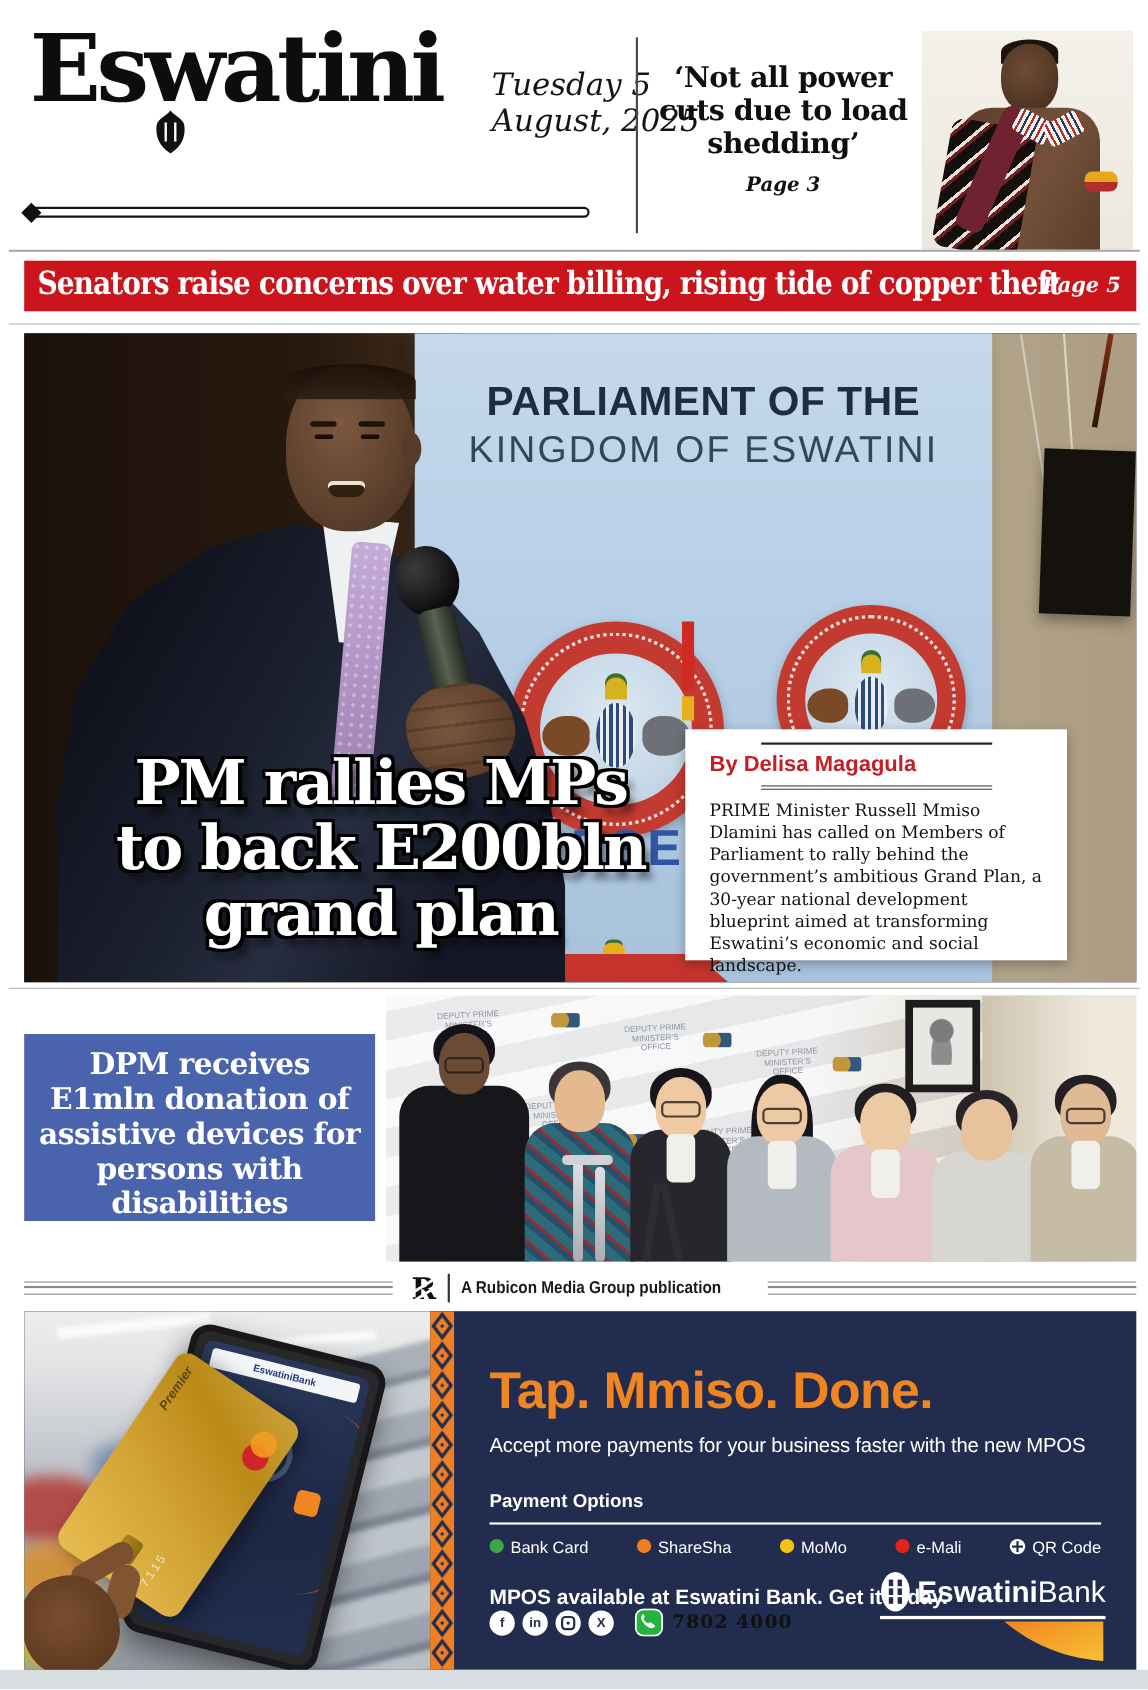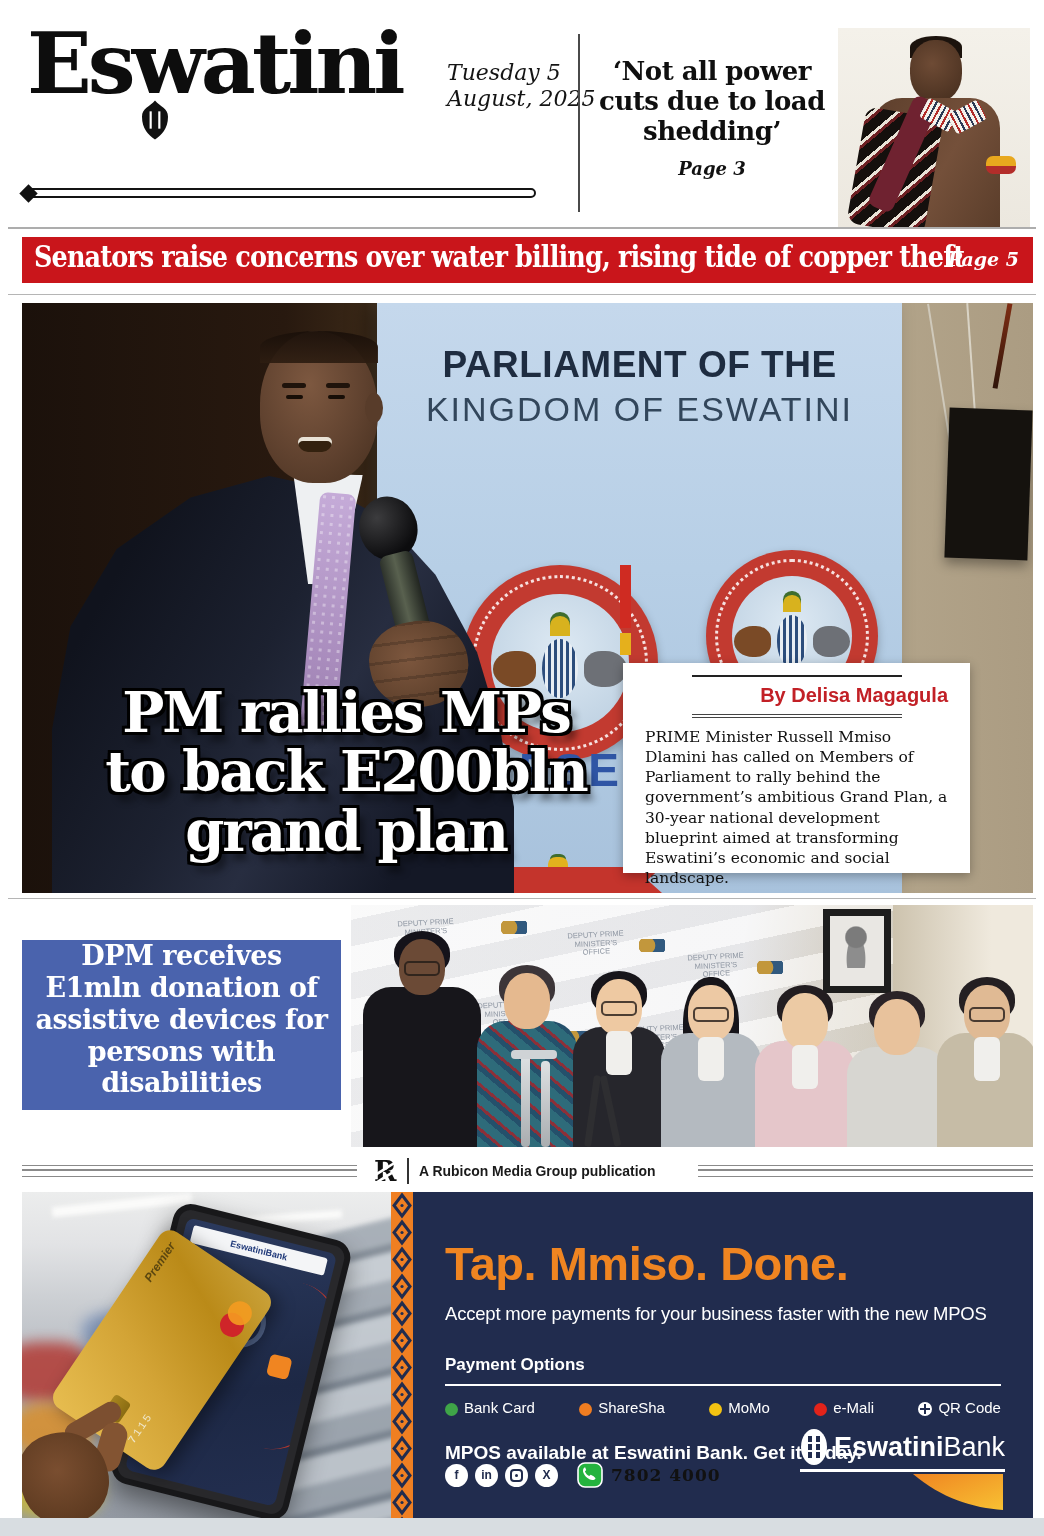--- a/index.html
+++ b/index.html
@@ -3,21 +3,21 @@
 <meta charset="utf-8">
 <style>
   html,body { margin:0; padding:0; background:#ffffff; }
   .page { position:relative; width:1044px; height:1536px; background:#fff;
           font-family:"DejaVu Serif", serif; overflow:hidden; color:#111; }
 
   
   .masthead { position:absolute; left:27px; top:26px; line-height:0.88; }
   .masthead .mline { font-size:85px; font-weight:bold; letter-spacing:-4px; color:#0d0d0d; }
   .masthead-shield { position:absolute; left:142px; top:100px; width:26px; height:40px; z-index:3; }
-  .masthead-date { position:absolute; left:447px; top:60px; font-style:italic; font-size:22px;
+  .masthead-date { position:absolute; left:447px; top:60px; font-style:italic; font-size:28px;
                    line-height:1.18; color:#141414; }
   .pen-rule { position:absolute; left:27px; top:188px; width:505px; height:6px;
               border:2px solid #141414; border-radius:5px; background:#fff; z-index:2; }
   .pen-nib { position:absolute; left:-7px; top:-3px; width:13px; height:13px; background:#111;
              transform:rotate(45deg); }
   .header-vline { position:absolute; left:578px; top:34px; width:2px; height:178px; background:#4a4a4a; }
   .teaser { position:absolute; left:592px; top:56px; width:240px; text-align:center; }
   .teaser-head { font-size:26px; font-weight:bold; line-height:1.16; letter-spacing:-0.5px; color:#0f0f0f; }
   .teaser-page { margin-top:12px; font-style:italic; font-weight:bold; font-size:18px; }
 
@@ -137,30 +137,30 @@
               background:repeating-linear-gradient(5deg, transparent 0 15px, rgba(0,0,0,.17) 15px 18px); }
 
   .lead-headline { position:absolute; left:64px; top:380px; width:520px; z-index:5; text-align:center;
                    font-weight:bold; font-size:56px; line-height:1.06; letter-spacing:-2px; color:#fff;
                    text-shadow:-3px -3px 0 #000,0 -3px 0 #000,3px -3px 0 #000,-3px 0 0 #000,3px 0 0 #000,
                                -3px 3px 0 #000,0 3px 0 #000,3px 3px 0 #000,7px 9px 7px rgba(0,0,0,.45); }
 
   .story-box { position:absolute; left:601px; top:360px; width:347px; height:210px; background:#fff;
                z-index:6; padding:10px 22px; box-sizing:border-box; box-shadow:0 3px 10px rgba(0,0,0,.3); }
   .sb-rule-top { width:210px; margin:2px auto 7px auto; border-top:2px solid #222; }
-  .sb-byline { text-align:right; color:#c22026; font-family:"Liberation Sans", sans-serif;
+  .sb-byline { text-align:left; color:#c22026; font-family:"Liberation Sans", sans-serif;
                font-weight:bold; font-size:20px; }
   .sb-rule-double { width:210px; margin:7px auto 9px auto; border-top:4px double #444; }
   .sb-body { font-size:15.5px; line-height:1.3; color:#101010; }
 
   .rule-c { position:absolute; left:8px; top:898px; width:1028px; height:1px; background:#b5b5b5; }
 
   
   .dpm-box { position:absolute; left:22px; top:940px; width:319px; height:170px; background:#4a63ad;
-             color:#fff; text-align:center; padding-top:0; box-sizing:border-box; }
+             color:#fff; text-align:center; padding-top:12px; box-sizing:border-box; }
   .dpm-head { width:294px; margin:0 auto; font-size:27px; font-weight:bold; line-height:1.18;
               letter-spacing:-0.5px; }
   .dpm-page { margin-top:9px; font-style:italic; font-weight:bold; font-size:19px; }
 
   .dpm-photo { position:absolute; left:351px; top:905px; width:682px; height:242px; overflow:hidden;
                background:linear-gradient(100deg,#f3f3f4 0%,#ededef 55%,#dcd6cb 66%,#cfc6b2 80%,#e9e3d7 100%); }
   .dpm-stripes { position:absolute; inset:0;
                background:repeating-linear-gradient(-12deg, rgba(255,255,255,.55) 0 26px, rgba(210,212,216,.25) 26px 52px); }
   .bd-txt { position:absolute; width:70px; font-family:"Liberation Sans", sans-serif; font-size:7.5px;
             line-height:1.15; color:#8e96a2; text-align:center; transform:rotate(-3deg);
@@ -260,21 +260,21 @@
         transform:rotate(16deg); background:#835432; }
   .ad-pattern { position:absolute; left:369px; top:0; width:22px; height:326px; }
   .ad-content { position:absolute; left:423px; top:0; right:24px; height:100%;
         font-family:"Liberation Sans", sans-serif; color:#fff; }
   .ad-head { margin-top:44px; color:#f08521; font-size:47px; font-weight:bold; letter-spacing:-0.5px; }
   .ad-sub { margin-top:12px; font-size:18.5px; letter-spacing:-0.2px; }
   .ad-paylabel { margin-top:30px; font-weight:bold; font-size:17px; padding-bottom:9px;
         border-bottom:2.5px solid #fff; width:556px; box-sizing:border-box; }
   .ad-options { display:flex; margin-top:13px; width:556px; justify-content:space-between;
         font-size:15px; align-items:center; }
-  .opt { display:flex; align-items:flex-end; gap:6px; white-space:nowrap; }
+  .opt { display:flex; align-items:flex-start; gap:6px; white-space:nowrap; }
   .dot { width:13px; height:13px; border-radius:50%; display:inline-block; }
   .dot-g { background:#3fa548; } .dot-o { background:#f07d21; } .dot-y { background:#f3c312; }
   .dot-r { background:#e2231a; }
   .qr-glyph { width:14px; height:14px; border-radius:50%; background:#fff; position:relative; }
   .qr-glyph::before { content:""; position:absolute; left:6px; top:2px; width:2px; height:10px; background:#212c4e; }
   .qr-glyph::after { content:""; position:absolute; left:2px; top:6px; width:10px; height:2px; background:#212c4e; }
   .ad-cta { margin-top:26px; font-weight:bold; font-size:19px; }
   .ad-social { position:absolute; left:423px; bottom:30px; display:flex; align-items:center; gap:7px; }
   .soc { width:23px; height:23px; border-radius:50%; background:#fff; color:#212c4e; display:flex;
          align-items:center; justify-content:center; font-weight:bold; font-size:12px;

